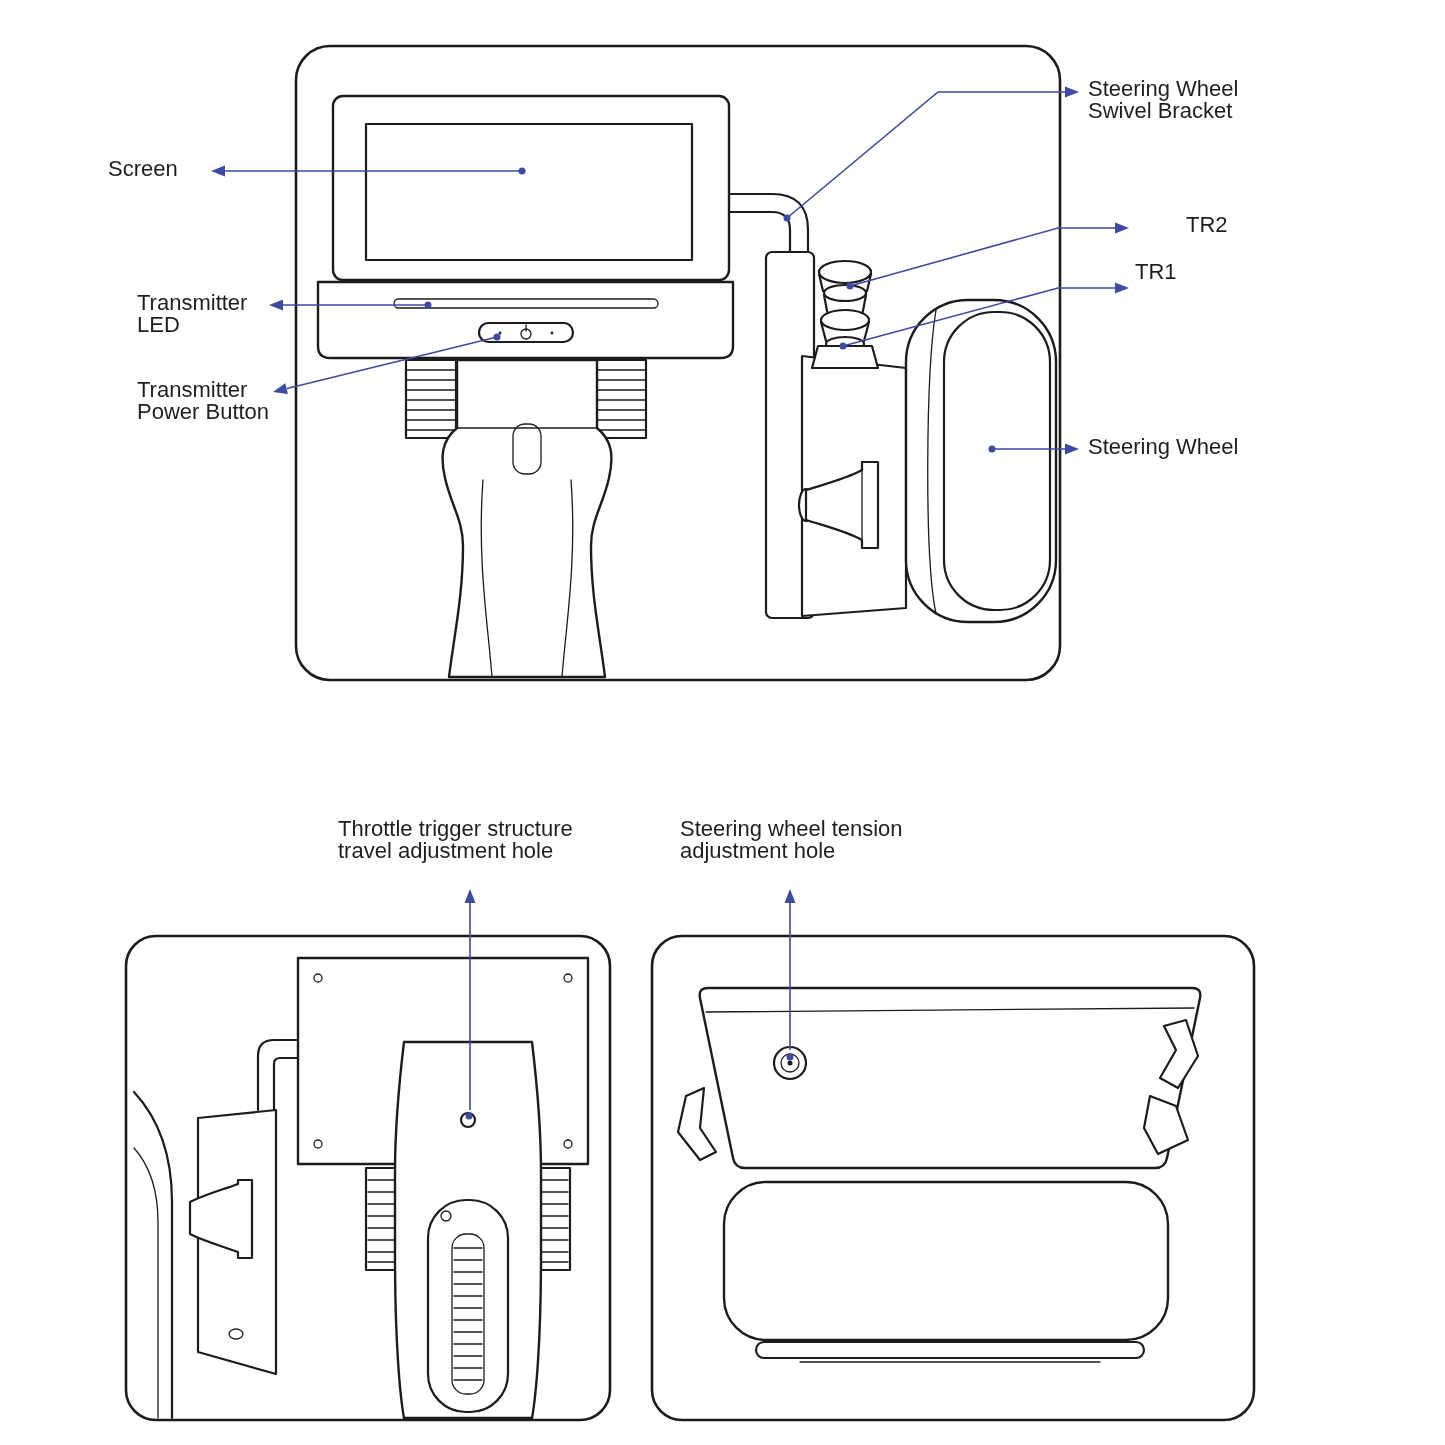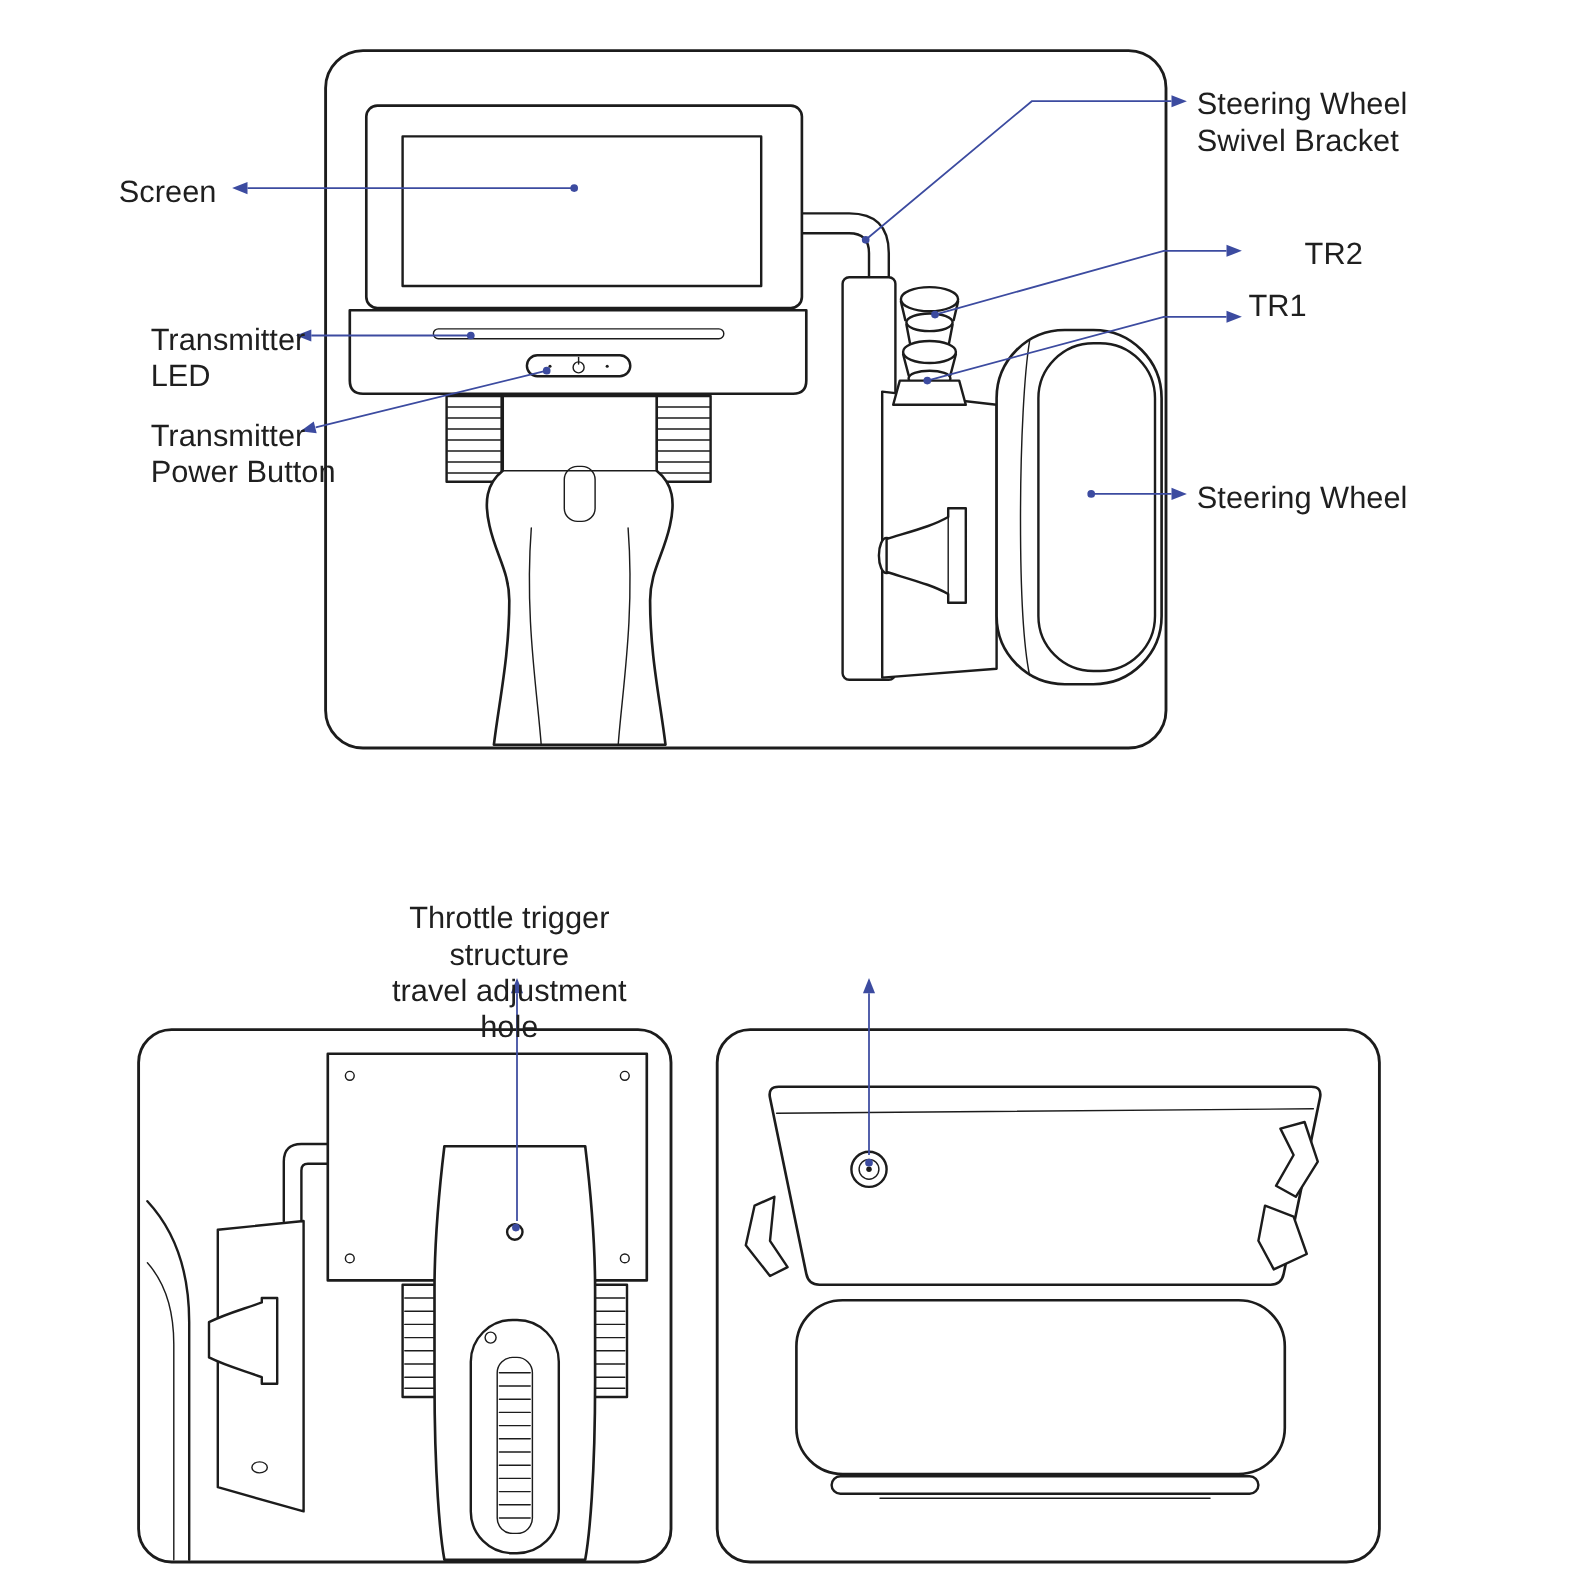--- a/index.html
+++ b/index.html
@@ -8,22 +8,22 @@
   .page svg{position:absolute;left:0;top:0;}
   .art{stroke:var(--color-line,#1c1c1c);fill:none;stroke-width:2.2;stroke-linecap:round;stroke-linejoin:round;}
   .artw{fill:#ffffff;}
   .frame{stroke-width:2.6;}
   .frame2{stroke-width:2.4;}
   .thin{stroke-width:1.3;}
   .dotline{fill:var(--color-line,#1c1c1c);stroke:none;}
   .leader{stroke:var(--color-leader,#3c4ba0);fill:none;stroke-width:1.6;}
   .leader-dot{fill:var(--color-leader,#3c4ba0);stroke:none;}
   .leader-arrow{fill:var(--color-leader,#3c4ba0);stroke:none;}
-  .label{position:absolute;font-size:28px;line-height:33px;color:var(--color-text,#1f1f1f);white-space:pre-line;}
-  .centered{text-align:center;}
+  .label{position:absolute;font-size:22px;line-height:22px;color:var(--color-text,#1f1f1f);white-space:pre-line;}
+  .centered{text-align:left;}
 </style>
 </head>
 <body>
 
 <div class="page">
 
 <svg width="1445" height="1445" viewBox="0 0 1445 1445">
 
   <g>
     <rect class="art frame" x="296" y="46" width="764" height="634" rx="34"></rect>
@@ -265,14 +265,16 @@
 LED</div>
   <div class="label" style="left:137px;top:379px">Transmitter
 Power Button</div>
   <div class="label" style="left:1088px;top:78px">Steering Wheel
 Swivel Bracket</div>
   <div class="label" style="left:1186px;top:214px">TR2</div>
   <div class="label" style="left:1135px;top:261px">TR1</div>
   <div class="label" style="left:1088px;top:436px">Steering Wheel</div>
   <div class="label centered" style="left:338px;top:818px;width:250px">Throttle trigger structure
 travel adjustment hole</div>
+  <div class="label" style="left:680px;top:818px">Steering wheel tension
+adjustment hole</div>
 
 </div>
 
 </body></html>

